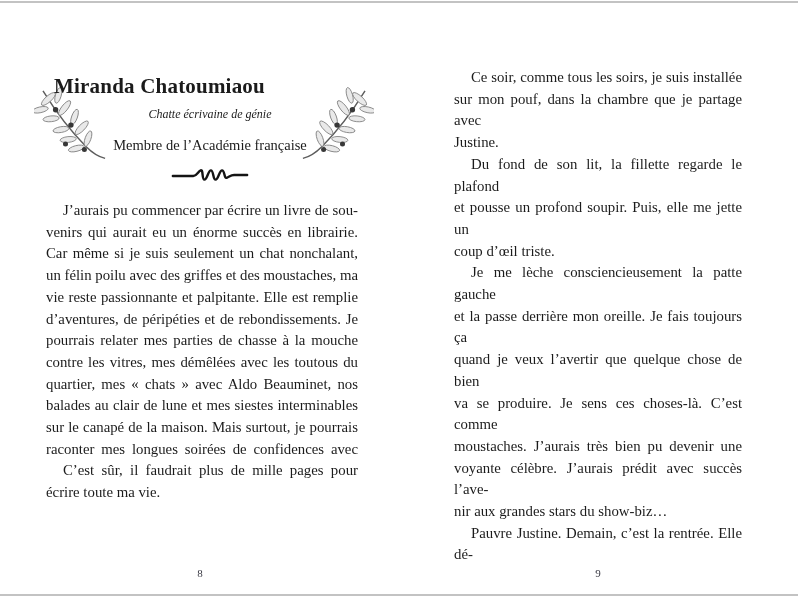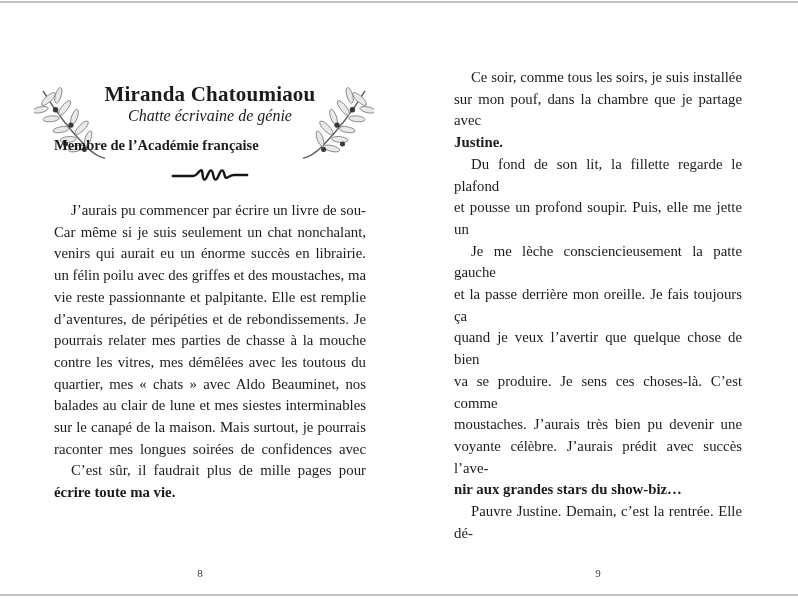--- a/index.html
+++ b/index.html
@@ -10,45 +10,45 @@
     color: #1b1b1b;
     position: relative;
     overflow: hidden;
   }
   .edge { position: absolute; left: 0; width: 798px; background: #c3c3c3; }
   .edge.top { top: 1px; height: 2px; }
   .edge.bottom { top: 594px; height: 2px; }
 
   
   .author-title {
-    position: absolute; left: 54px; top: 82px; width: 312px;
-    text-align: center; font-weight: bold; font-size: 21px; letter-spacing: 0.2px;
+    position: absolute; left: 54px; top: 74px; width: 312px;
+    text-align: left; font-weight: bold; font-size: 21px; letter-spacing: 0.2px;
   }
   .author-subtitle {
     position: absolute; left: 54px; top: 107px; width: 312px;
-    text-align: center; font-style: italic; font-size: 16px;
+    text-align: center; font-style: italic; font-size: 12px;
   }
   .author-affiliation {
     position: absolute; left: 54px; top: 137px; width: 312px;
-    font-weight: bold; font-size: 14.5px;
+    text-align: center; font-weight: normal; font-size: 14.5px;
   }
   .branch { position: absolute; top: 84px; width: 72px; height: 84px; }
   .branch.left  { left: 34px; }
   .branch.right { left: 302px; transform: scaleX(-1); }
   .divider-wrap {
     position: absolute; left: 54px; top: 165px; width: 312px;
     text-align: center; height: 22px;
   }
 
   
   .body-text { position: absolute; font-size: 14.8px; line-height: 21.7px; }
-  .body-left  { left: 54px;  top: 200px; width: 312px; }
+  .body-left  { left: 46px;  top: 200px; width: 312px; }
   .body-right { left: 454px; top: 67px;  width: 288px; }
   .line { text-align: justify; text-align-last: justify; }
-  .line.last  { text-align-last: left; font-weight: bold; }
+  .line.last  { text-align-last: left; }
   .line.first { text-indent: 17px; }
 
   
   .folio {
     position: absolute; top: 567px; width: 312px;
     text-align: center; font-size: 11px; color: #3a3a44;
   }
   .folio.left  { left: 44px; }
   .folio.right { left: 442px; width: 312px; }
 </style>
@@ -119,22 +119,22 @@
       <span>
         <svg viewBox="0 0 84 20" width="78" height="20" xmlns="http://www.w3.org/2000/svg">
           <path d="M2 11 H24 C28 11 29 6 32 5 C35 4 33 15 36 15 C39 15 40 5 43 5 C46 5 45 15 48 15 C51 15 52 5 55 5 C58 5 57 14 60 13 C63 12 64 10 68 10 H82" fill="none" stroke="#141414" stroke-width="2.6" stroke-linecap="round" stroke-linejoin="round"></path>
         </svg>
       </span>
     </div>
 
     <div class="body-text body-left">
         <div>
           <div class="line first">J’aurais pu commencer par écrire un livre de sou-</div>
+          <div class="line">venirs qui aurait eu un énorme succès en librairie.</div>
           <div class="line">Car même si je suis seulement un chat nonchalant,</div>
-          <div class="line">venirs qui aurait eu un énorme succès en librairie.</div>
           <div class="line">un félin poilu avec des griffes et des moustaches, ma</div>
           <div class="line">vie reste passionnante et palpitante. Elle est remplie</div>
           <div class="line">d’aventures, de péripéties et de rebondissements. Je</div>
           <div class="line">pourrais relater mes parties de chasse à la mouche</div>
           <div class="line">contre les vitres, mes démêlées avec les toutous du</div>
           <div class="line">quartier, mes « chats » avec Aldo Beauminet, nos</div>
           <div class="line">balades au clair de lune et mes siestes interminables</div>
           <div class="line">sur le canapé de la maison. Mais surtout, je pourrais</div>
           <div class="line">raconter mes longues soirées de confidences avec</div>
         </div>
@@ -150,20 +150,21 @@
   <div>
     <div class="body-text body-right">
         <div>
           <div class="line first">Ce soir, comme tous les soirs, je suis installée</div>
           <div class="line">sur mon pouf, dans la chambre que je partage avec</div>
           <div class="line last">Justine.</div>
         </div>
         <div>
           <div class="line first">Du fond de son lit, la fillette regarde le plafond</div>
           <div class="line">et pousse un profond soupir. Puis, elle me jette un</div>
+          <div class="line last">coup d’œil triste.</div>
         </div>
         <div>
           <div class="line first">Je me lèche consciencieusement la patte gauche</div>
           <div class="line">et la passe derrière mon oreille. Je fais toujours ça</div>
           <div class="line">quand je veux l’avertir que quelque chose de bien</div>
           <div class="line">va se produire. Je sens ces choses-là. C’est comme</div>
           <div class="line">moustaches. J’aurais très bien pu devenir une</div>
           <div class="line">voyante célèbre. J’aurais prédit avec succès l’ave-</div>
           <div class="line last">nir aux grandes stars du show-biz…</div>
         </div>

